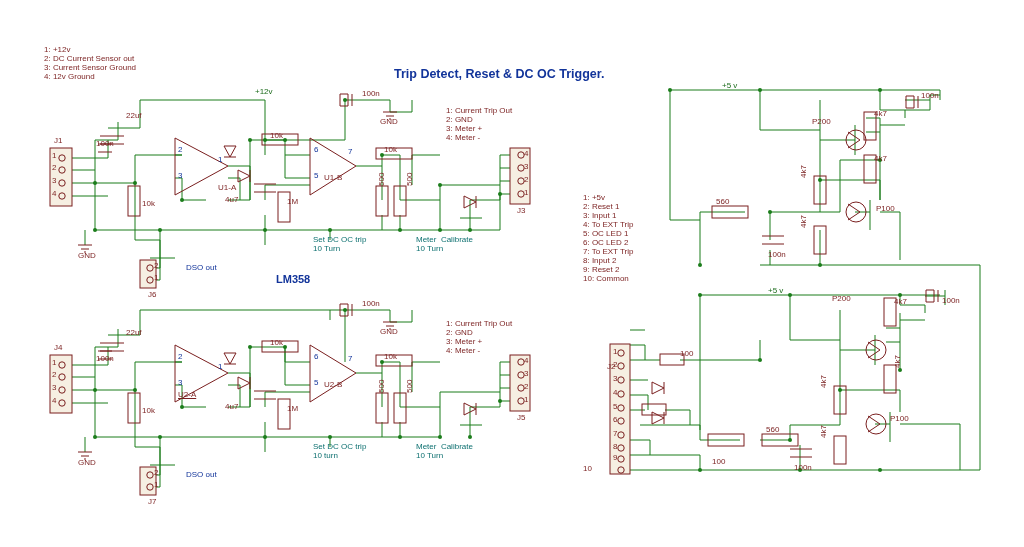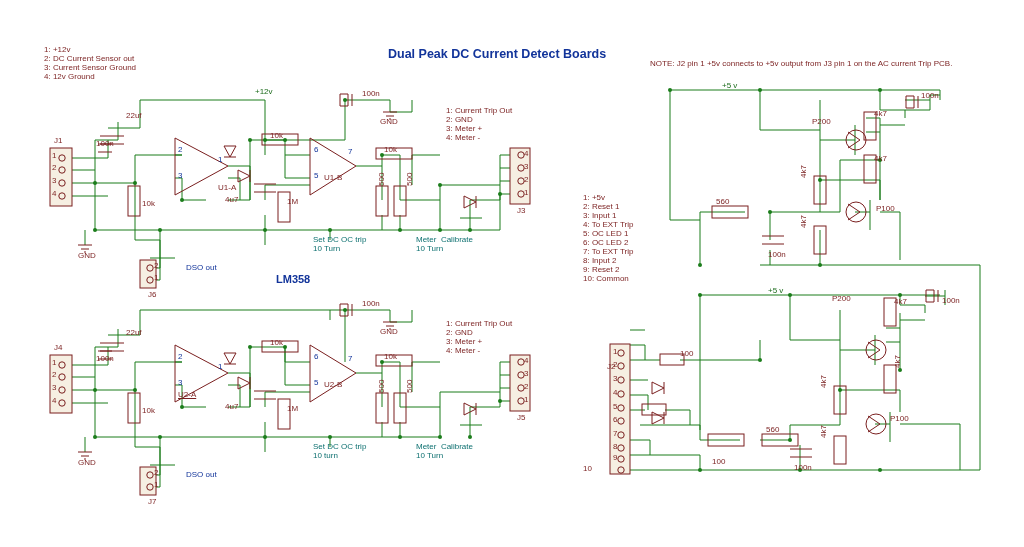--- a/index.html
+++ b/index.html
@@ -326,22 +326,21 @@
     <circle cx="790" cy="440" r="2"></circle>
         <circle cx="760" cy="360" r="2"></circle>
   </g>
 </svg>
 
 <div class="lbl note" style="left:44px;top:46px;">1: +12v
 2: DC Current Sensor out
 3: Current Sensor Ground
 4: 12v Ground</div>
 
-<div class="lbl title" style="left:388px;top:47px;">Dual Peak DC Current Detect Boards</div>
-<div class="lbl note" style="left:650px;top:60px;">NOTE: J2 pin 1 +5v connects to +5v output from J3 pin 1 on the AC current Trip PCB.</div>
+<div class="lbl title" style="left:394px;top:67px;">Trip Detect, Reset &amp; DC OC Trigger.</div>
 
 <div class="lbl red" style="left:446px;top:107px;">1: Current Trip Out
 2: GND
 3: Meter +
 4: Meter -</div>
 <div class="lbl red" style="left:446px;top:320px;">1: Current Trip Out
 2: GND
 3: Meter +
 4: Meter -</div>
 <div class="lbl red" style="left:583px;top:194px;">1: +5v

